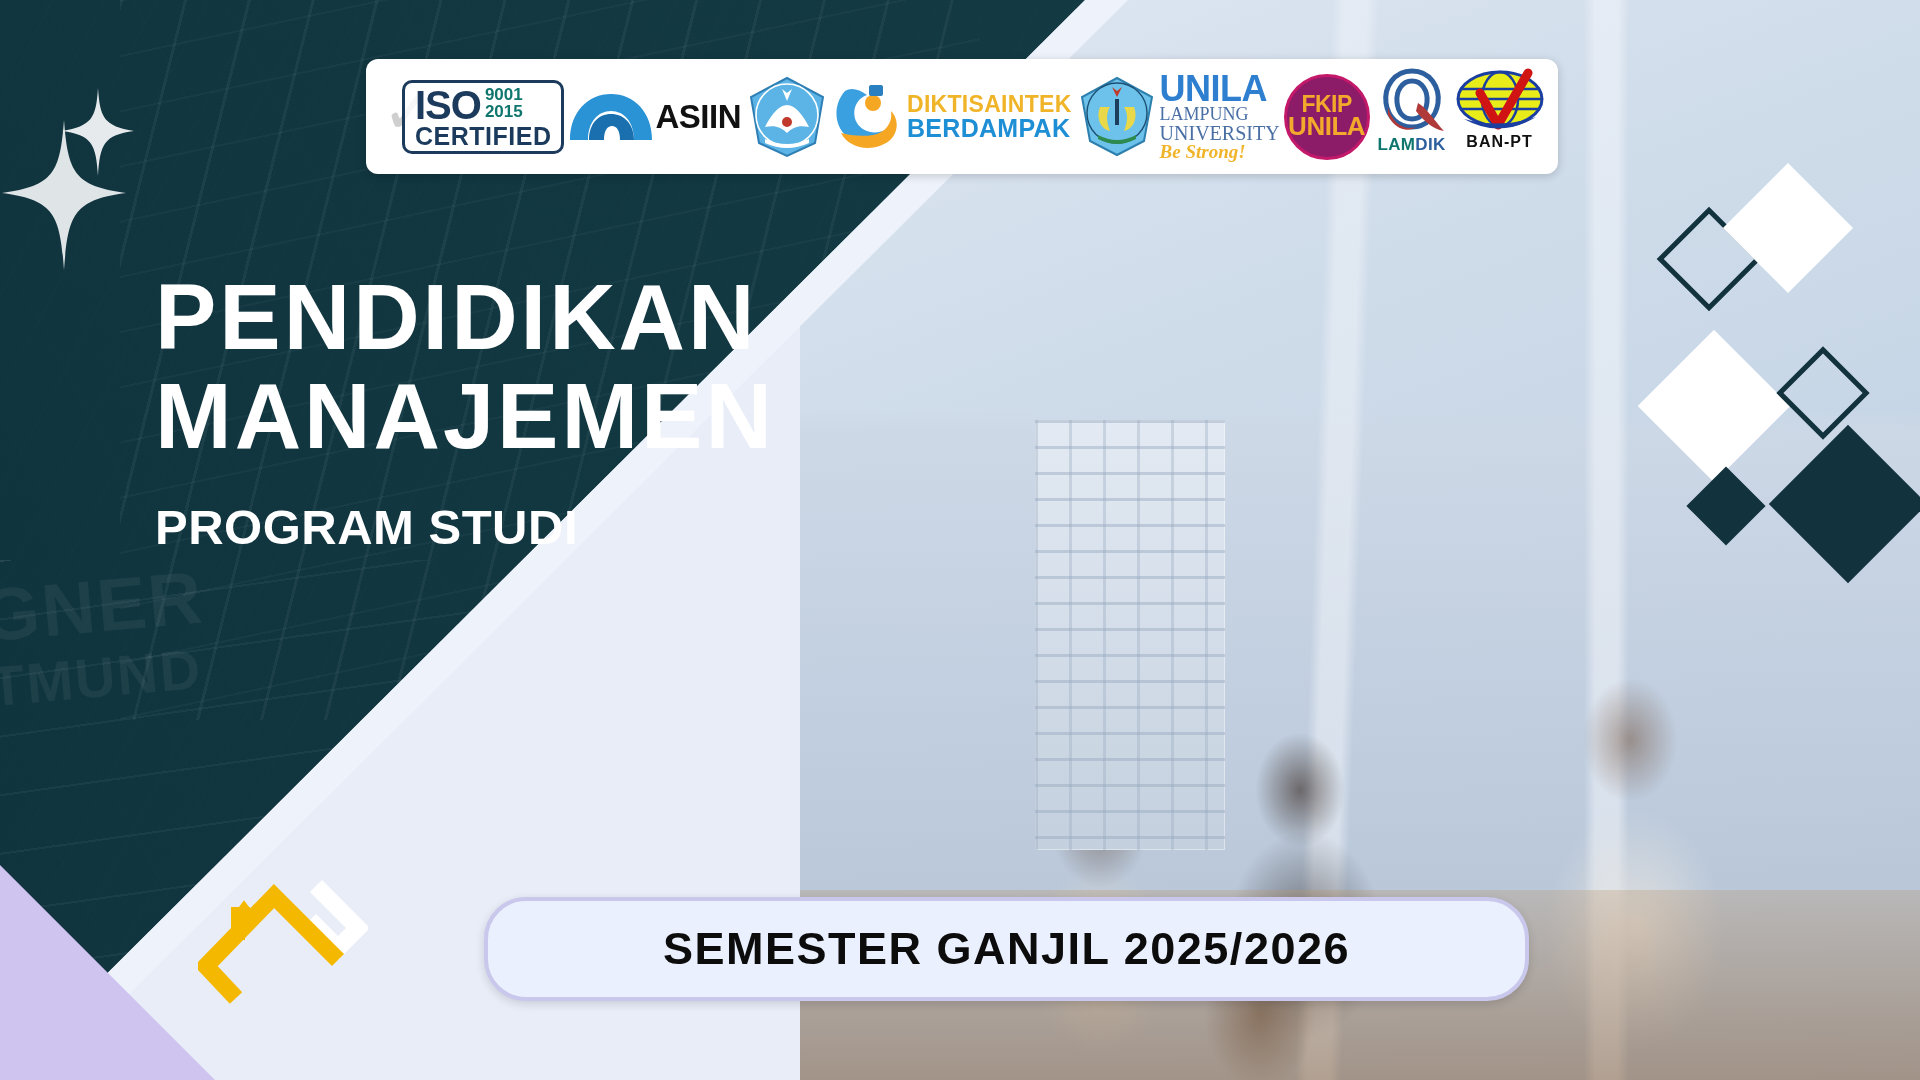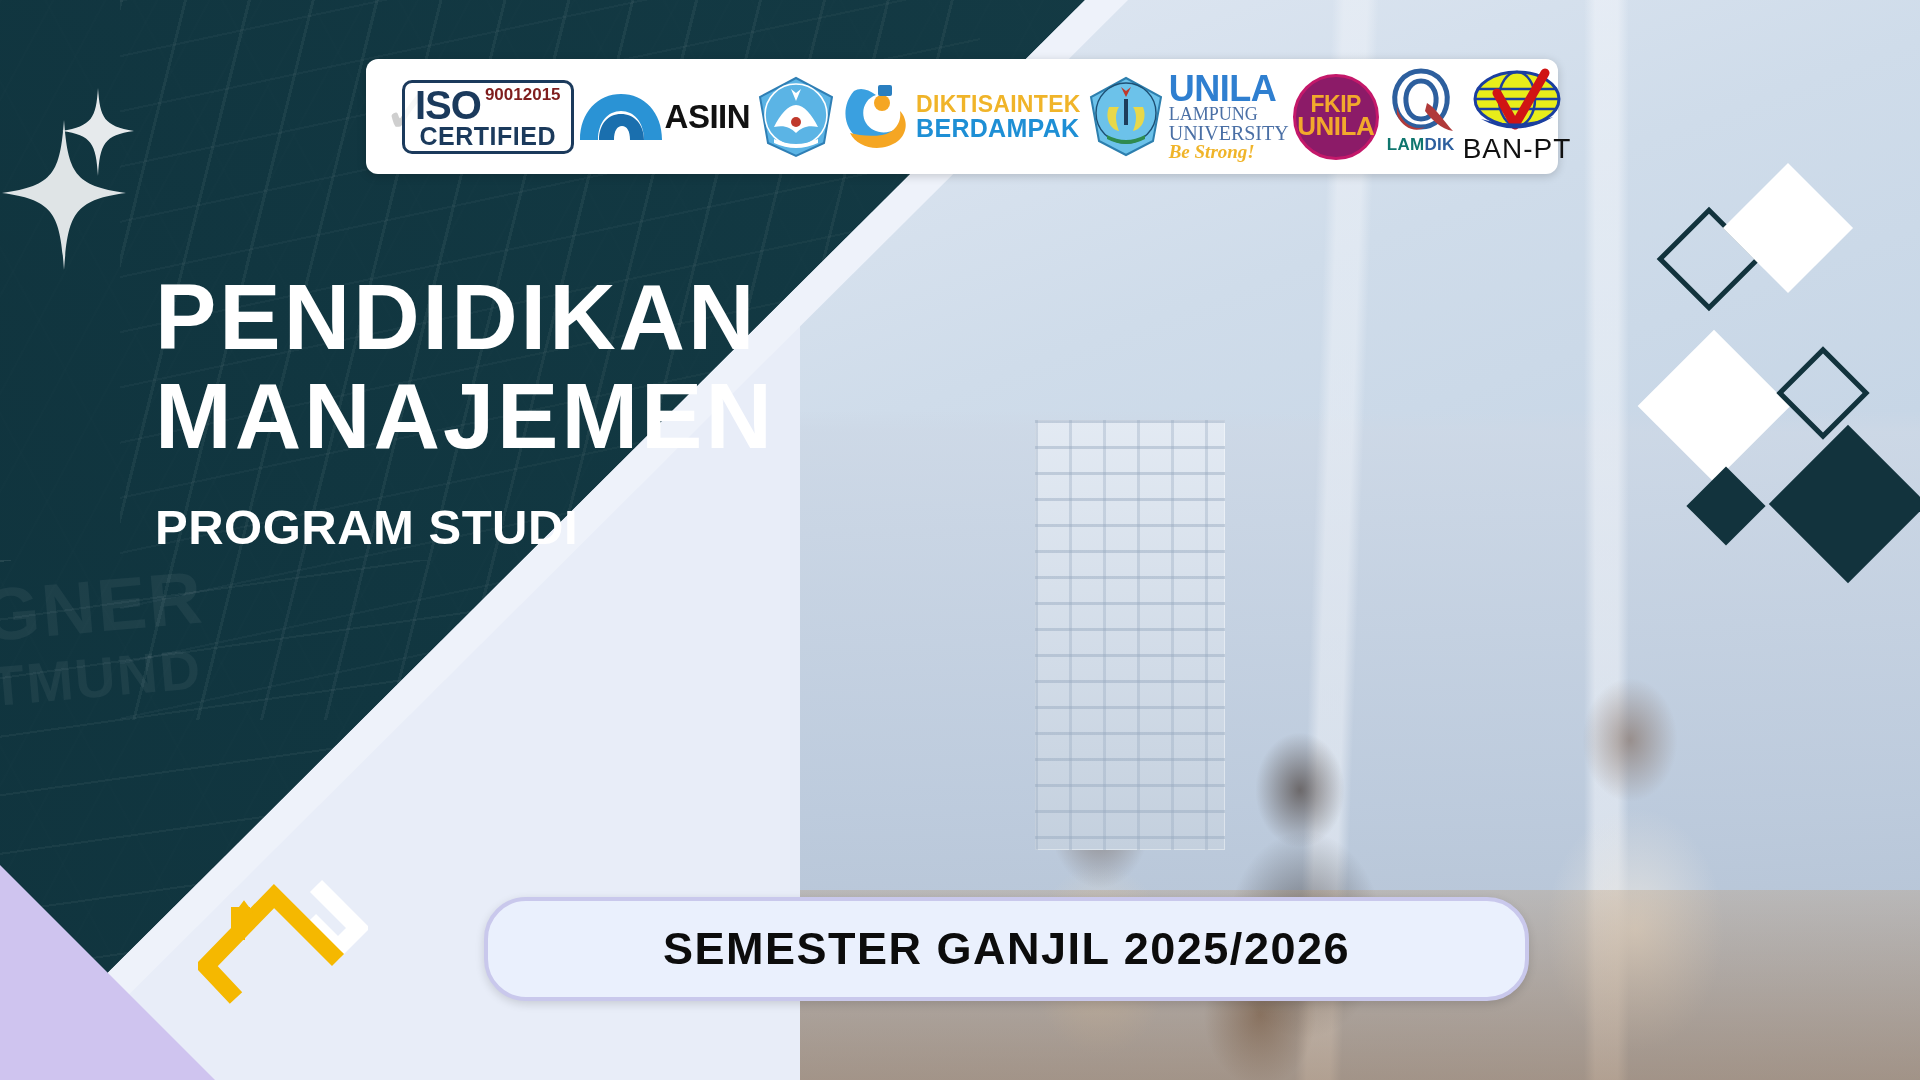--- a/index.html
+++ b/index.html
@@ -118,21 +118,21 @@
   .iso-check {
     position:absolute; left:-6px; top:12px; width:74px; height:64px;
     color:#cfcfcf; font-size:64px; line-height:1;
   }
   .iso-box {
     position:relative; border:3px solid #1b3a5c; border-radius:10px;
     padding:3px 10px 2px 10px; background:rgba(255,255,255,.82);
   }
   .iso-row { display:flex; align-items:flex-start; gap:4px; }
   .iso-main { font-size:40px; font-weight:bold; color:#1b3a5c; letter-spacing:-1px; line-height:.95; }
-  .iso-yrs  { display:flex; flex-direction:row; font-size:17px; font-weight:bold; color:#7f1d1d; line-height:1.02; }
+  .iso-yrs  { display:flex; flex-direction:column; font-size:17px; font-weight:bold; color:#0f766e; line-height:1.02; }
   .iso-cert { font-size:25px; font-weight:bold; color:#1b3a5c; letter-spacing:.5px; line-height:1; text-align:center; }
 
   
   .asiin { display:flex; align-items:center; gap:1px; }
   .asiin-text { font-size:33px; font-weight:bold; color:#111; letter-spacing:-.5px; line-height:1; }
 
   
   .tutwuri { width:84px; height:84px; position:relative; }
 
   
@@ -158,21 +158,21 @@
   }
   .fkip-1 { font-size:23px; font-weight:bold; color:#f2a92c; letter-spacing:-.5px; }
   .fkip-2 { font-size:26px; font-weight:bold; color:#f2a92c; letter-spacing:-.5px; }
 
   
   .lamdik { display:flex; flex-direction:column; align-items:center; }
   .lamdik-txt { font-size:17px; font-weight:bold; letter-spacing:.3px; }
 
   
   .banpt { display:flex; flex-direction:column; align-items:center; }
-  .banpt-txt { font-size:28px; font-weight:normal; color:#111; letter-spacing:1px; }
+  .banpt-txt { font-size:16px; font-weight:bold; color:#111; letter-spacing:1px; }
 
   
   .headline {
     position:absolute; left:155px; top:268px; width:820px;
   }
   .title-line {
     color:#ffffff; font-weight:bold; font-size:92px; line-height:1.08;
     letter-spacing:3px; white-space:nowrap;
   }
   .sub-block { margin-top:28px; }

